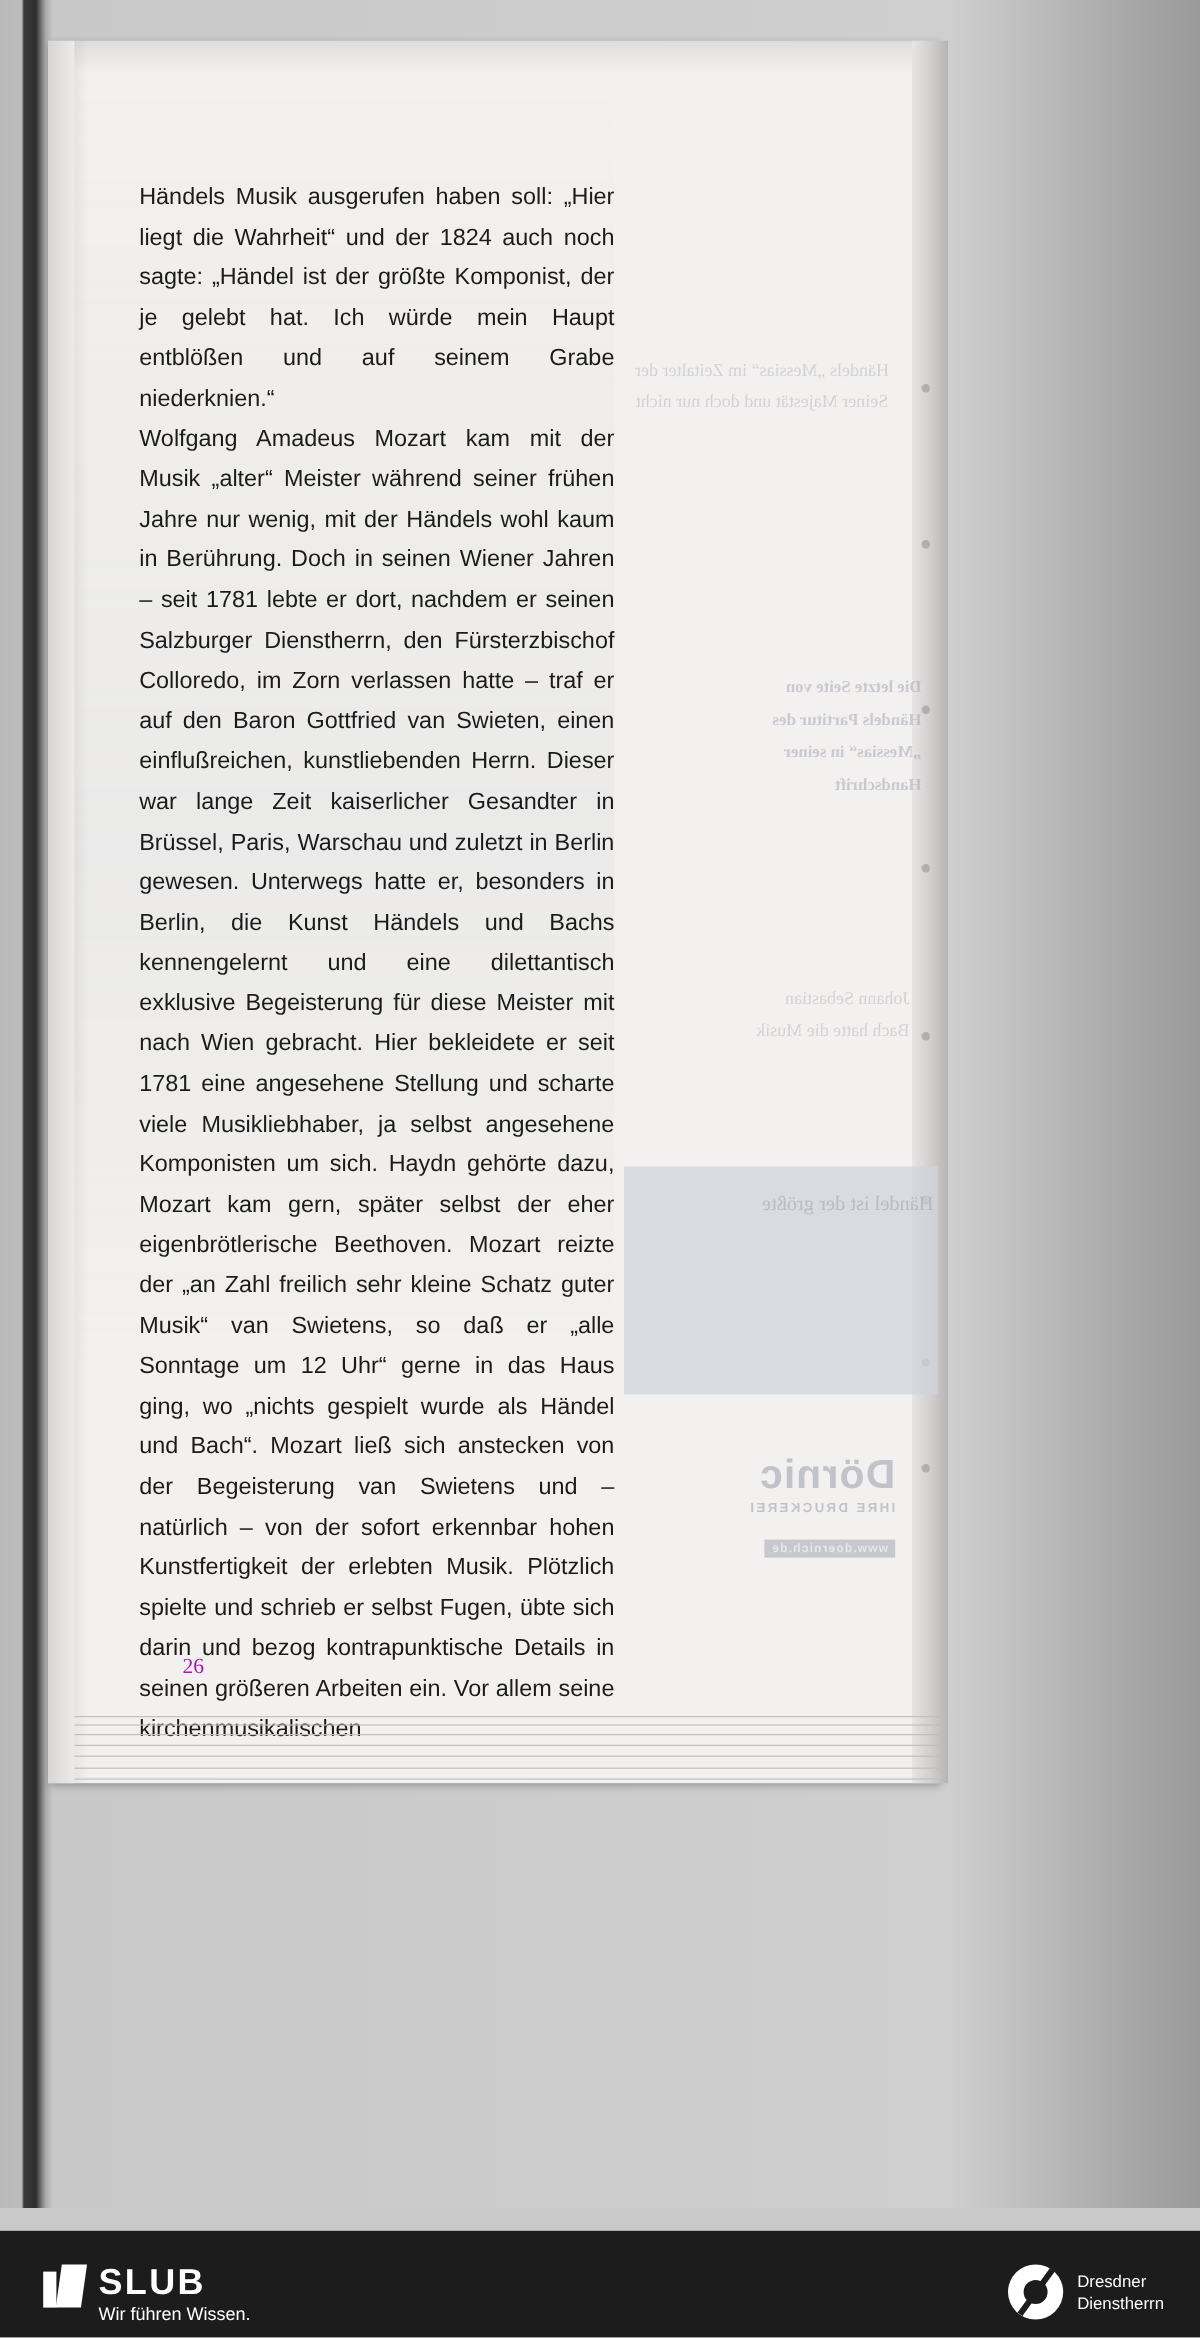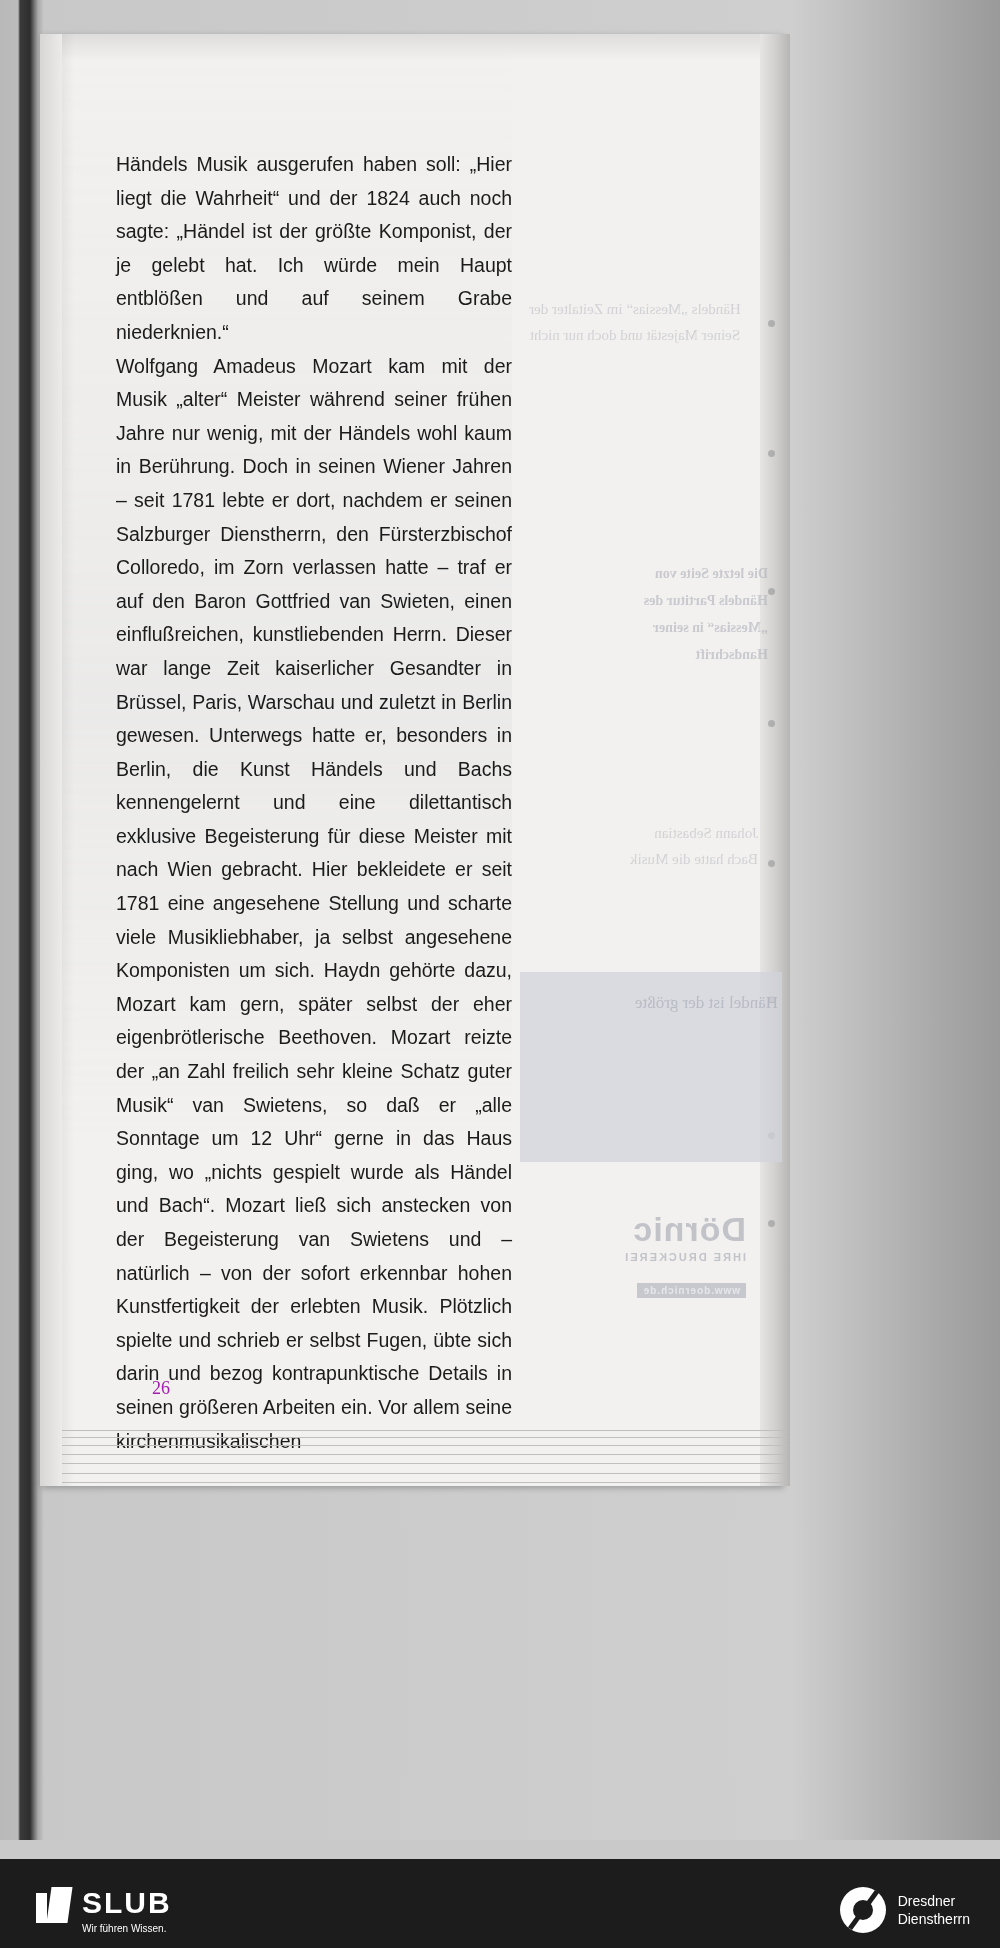--- a/index.html
+++ b/index.html
@@ -215,21 +215,21 @@
     width: 21px; height: 36px; background: #ffffff;
     transform: skewX(-8deg);
   }
   .slub-text .name {
     font-size: 30px;
     font-weight: bold;
     letter-spacing: 2px;
     line-height: 32px;
   }
   .slub-text .tag {
-    font-size: 10px;
+    font-size: 15px;
     line-height: 16px;
     margin-top: 2px;
   }
   .dphil {
     position: absolute;
     right: 30px; top: 28px;
     display: flex;
     align-items: center;
     gap: 12px;
   }

